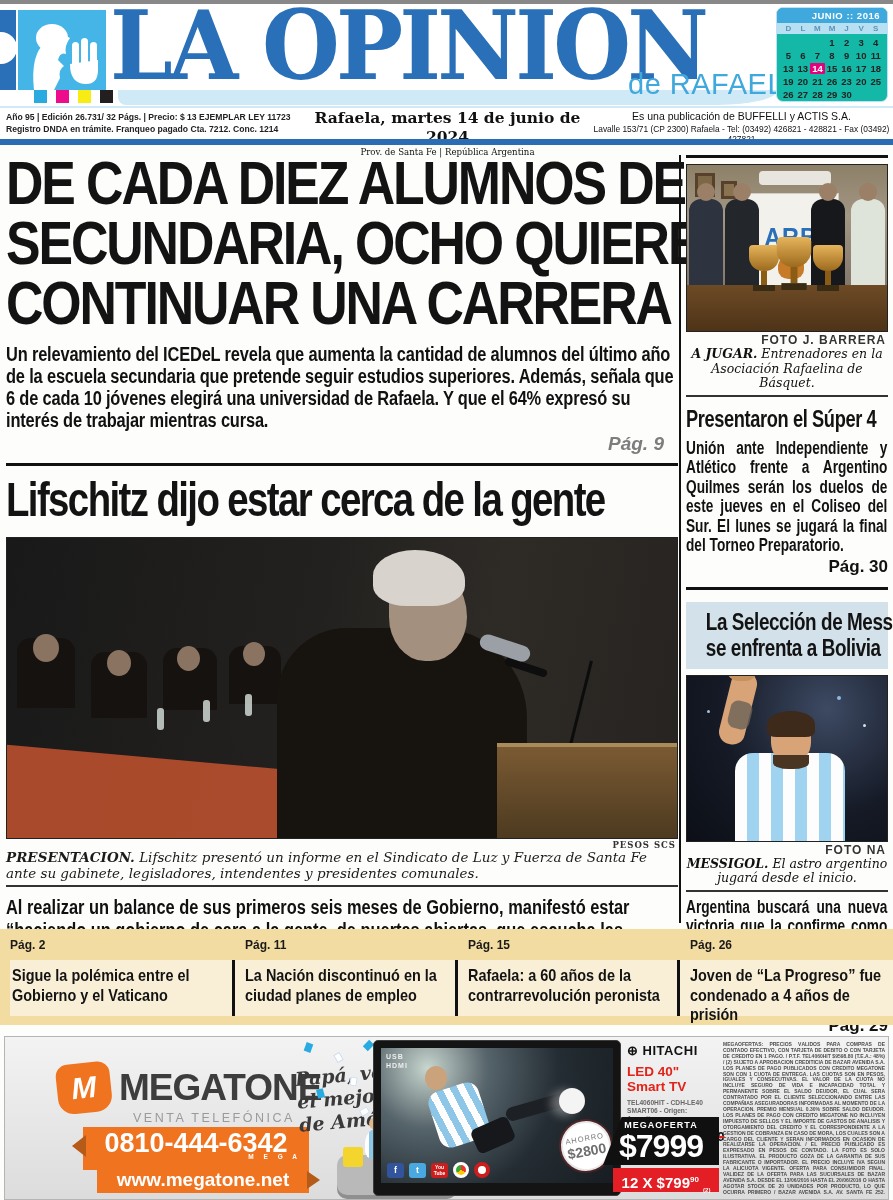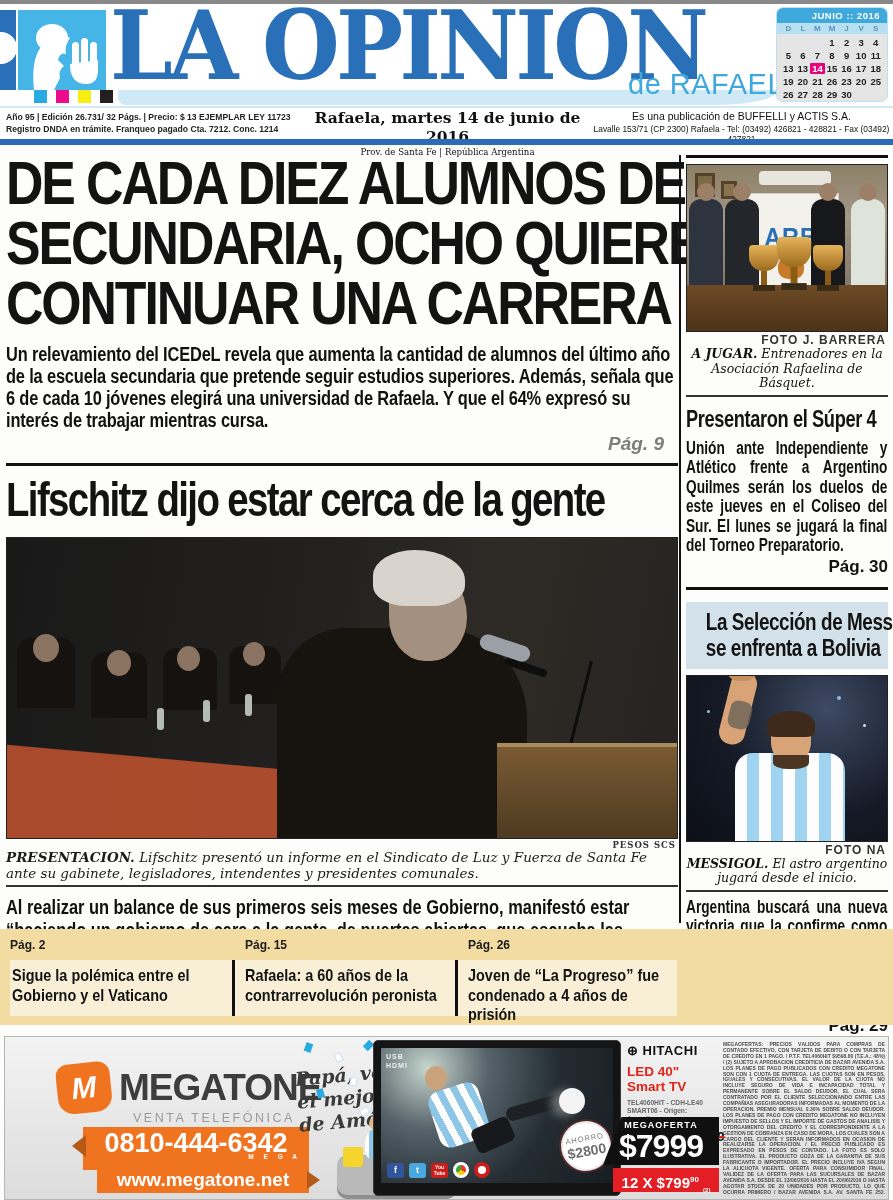--- a/index.html
+++ b/index.html
@@ -12,21 +12,21 @@
   .logo-mark { position:absolute; left:0; top:4px; width:112px; height:96px; }
   .cmyk { position:absolute; left:34px; top:86px; display:flex; gap:9px; }
   .cmyk span { width:13px; height:13px; display:block; }
   .swoosh { position:absolute; left:118px; top:86px; width:660px; height:15px;
             background:#cfe9f7; border-radius:0 0 60px 8px / 0 0 15px 8px; }
   .paper-title { position:absolute; left:110px; top:-14px; font-family:"DejaVu Serif", serif;
                  font-weight:bold; font-size:95px; letter-spacing:-4px; color:#2a70b8;
                  transform:scaleX(0.94); transform-origin:0 0; white-space:nowrap; }
   .paper-sub { position:absolute; left:628px; top:64px; font-size:29px; color:#3fa8dc;
                letter-spacing:0.5px; }
-  .calendar { position:absolute; right:5px; top:3px; width:112px; height:95px; background:#e5e5e5;
+  .calendar { position:absolute; right:5px; top:3px; width:112px; height:95px; background:#14b8a6;
               border:1px solid #bfe0f2; border-radius:7px; overflow:hidden; font-weight:bold; }
   .cal-head { background:#3fa8dc; color:#fff; font-size:9.5px; text-align:right;
               padding:2px 7px 2px; letter-spacing:0.5px; }
   .cal-days { background:#b8e0f3; color:#5e93b5; display:grid; grid-template-columns:repeat(7,1fr);
               font-size:8px; text-align:center; padding:1px 4px; }
   .cal-grid { display:grid; grid-template-columns:repeat(7,1fr); font-size:9.5px; color:#222;
               text-align:center; padding:3px 4px 0; row-gap:2px; }
   .cal-grid span.hl { background:#e5007d; color:#fff; border-radius:1px; }
 
   
@@ -294,21 +294,21 @@
         </div>
     </div>
   </div>
 
   <div class="info-bar">
     <div class="info-left">
       <div>Año 95 | Edición 26.731/ 32 Págs. | Precio: $ 13 EJEMPLAR LEY 11723</div>
       <div>Registro DNDA en trámite. Franqueo pagado Cta. 7212. Conc. 1214</div>
     </div>
     <div class="info-center">
-      <div class="date-line">Rafaela, martes 14 de junio de 2016</div>
+      <div class="date-line">Rafaela, martes 14 de junio de 2024</div>
       <div class="place-line">Prov. de Santa Fe | República Argentina</div>
     </div>
     <div class="info-right">
       <div class="pub1">Es una publicación de BUFFELLI y ACTIS S.A.</div>
       <div class="pub2">Lavalle 153/71 (CP 2300) Rafaela - Tel: (03492) 426821 - 428821 - Fax (03492) 427821</div>
     </div>
   </div>
   <div class="blue-rule"></div>
 
   <div class="main">
@@ -438,20 +438,26 @@
 
   <div class="teasers">
     <div class="teaser-grid">
       <div class="teaser-cell">
         <div class="t-page">Pág. 2</div>
         <div class="t-band">
             <div class="t-title">Sigue la polémica entre el Gobierno y el Vaticano</div>
           </div>
       </div>
       <div class="teaser-cell sep">
+        <div class="t-page" style="padding-left:13px">Pág. 11</div>
+        <div class="t-band">
+            <div class="t-title">La Nación discontinuó en la ciudad planes de empleo</div>
+          </div>
+      </div>
+      <div class="teaser-cell sep">
         <div class="t-page" style="padding-left:13px">Pág. 15</div>
         <div class="t-band">
             <div class="t-title">Rafaela: a 60 años de la contrarrevolución peronista</div>
           </div>
       </div>
       <div class="teaser-cell sep">
         <div class="t-page" style="padding-left:13px">Pág. 26</div>
         <div class="t-band">
             <div class="t-title">Joven de “La Progreso” fue condenado a 4 años de prisión</div>
           </div>

